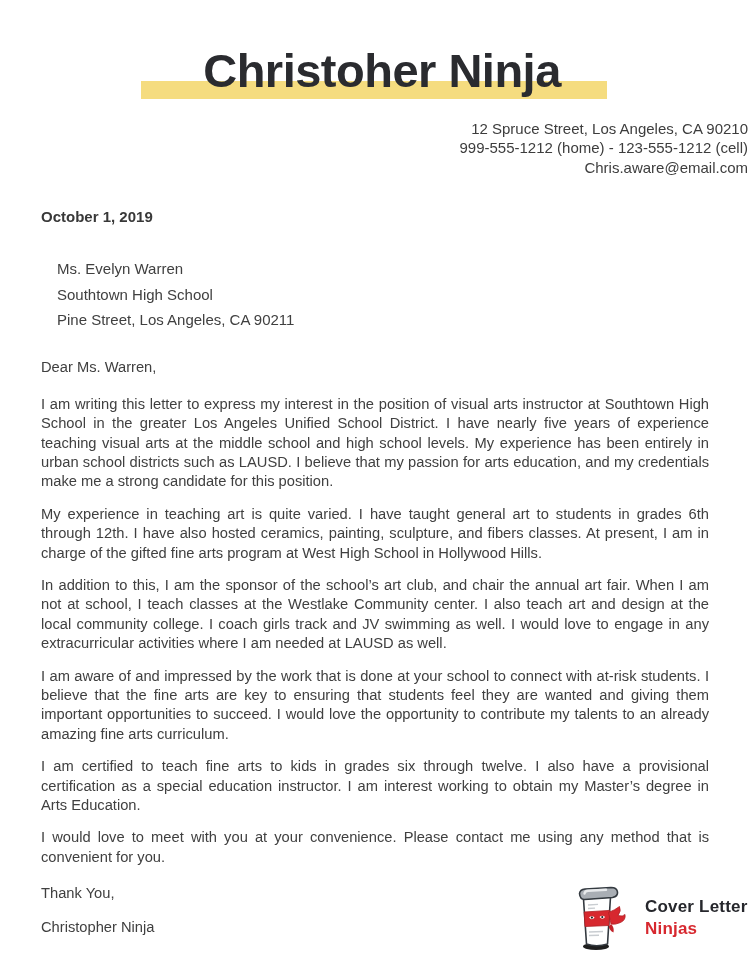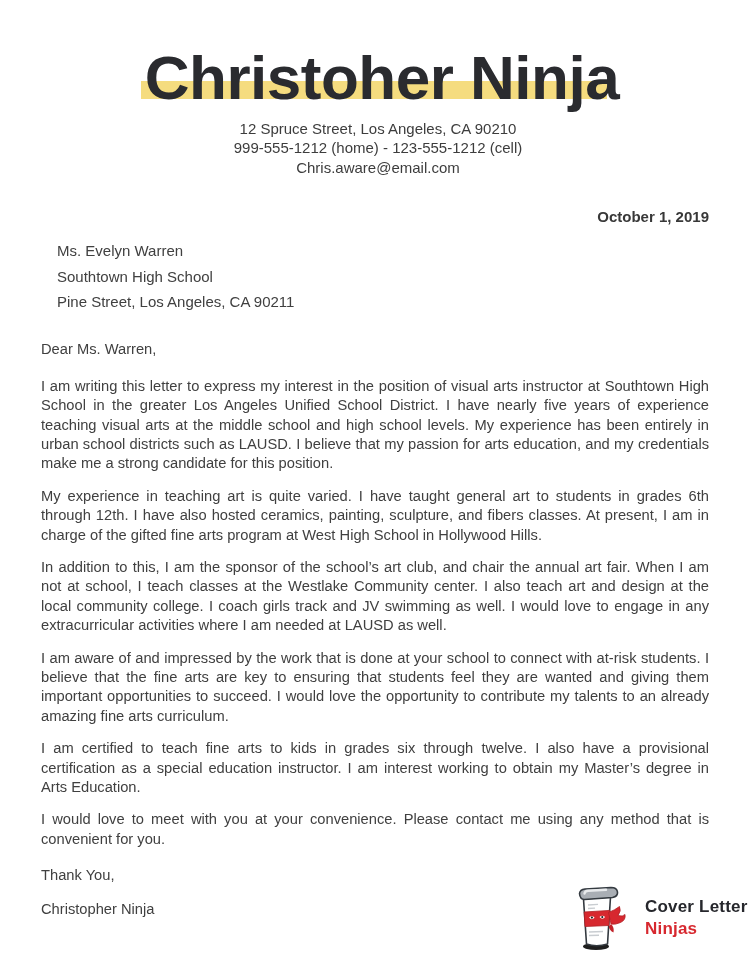--- a/index.html
+++ b/index.html
@@ -25,53 +25,52 @@
     height: 18px;
     z-index: 0;
   }
   .header-name {
     position: absolute;
     top: 47px;
     left: 16px;
     right: 0;
     z-index: 1;
     text-align: center;
-    font-size: 62px;
+    font-size: 47px;
     font-weight: 700;
     letter-spacing: -0.5px;
     color: #2a2b2f;
     line-height: 1;
   }
   .contact-block {
     position: absolute;
     top: 119px;
     left: 8px;
     right: 0;
-    text-align: center;
+    text-align: right;
     font-size: 15px;
     line-height: 19.3px;
     color: #3d3d3d;
   }
 
   
   .letter {
     position: absolute;
     top: 207px;
     left: 41px;
     right: 39px;
     font-size: 14.7px;
     line-height: 19.4px;
     color: #404040;
   }
   .date-line {
     font-weight: 700;
     font-size: 15px;
     color: #383838;
-    margin-bottom: 12px;
-    text-align: right;
+    margin-bottom: 30px;
   }
   .recipient-block { margin-bottom: 26px; margin-left: 16px; }
   .recipient-line { line-height: 25.3px; font-size: 15px; }
   .salutation { margin-bottom: 17px; }
   .para {
     text-align: justify;
     margin-bottom: 13px;
   }
   .closing { margin-top: 17px; margin-bottom: 14px; }
   .signature { margin-bottom: 0; }

